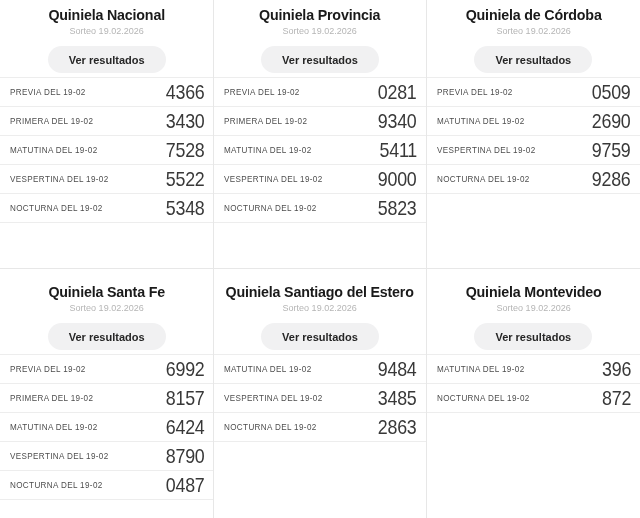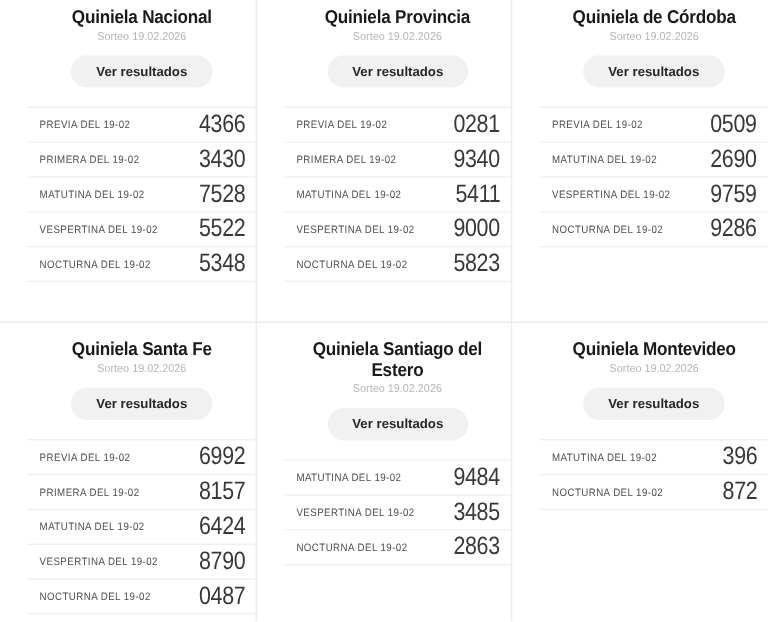--- a/index.html
+++ b/index.html
@@ -13,21 +13,20 @@
   .grid {
     display: grid;
     grid-template-columns: 1fr 1fr 1fr;
     grid-template-rows: 268px 250px;
     width: 640px; height: 518px;
   }
   .card {
     text-align: center;
     padding-top: 6px;
     background: var(--background, #ffffff);
-    padding-left: 23px;
   }
   
   .card:nth-child(2), .card:nth-child(5) {
     border-left: 1px solid var(--divider, #e7e7e7);
     border-right: 1px solid var(--divider, #e7e7e7);
   }
   
   .card:nth-child(n+4) {
     border-top: 1px solid var(--divider, #e7e7e7);
     padding-top: 14px;
@@ -54,21 +53,21 @@
     border: none;
     border-radius: 15px;
     background: var(--button-bg, #f1f1f2);
     color: var(--button-text, #262626);
     font-family: "Liberation Sans", sans-serif;
     font-size: 11px;
     font-weight: 700;
     cursor: pointer;
   }
   .results-list {
-    margin-top: 16px;
+    margin-top: 4px;
     border-top: 1px solid var(--row-divider, #ededed);
     text-align: right;
   }
   .result-row {
     display: flex;
     justify-content: space-between;
     align-items: center;
     height: 29px;
     padding: 0 9px 0 10px;
     border-bottom: 1px solid var(--row-divider, #ededed);

